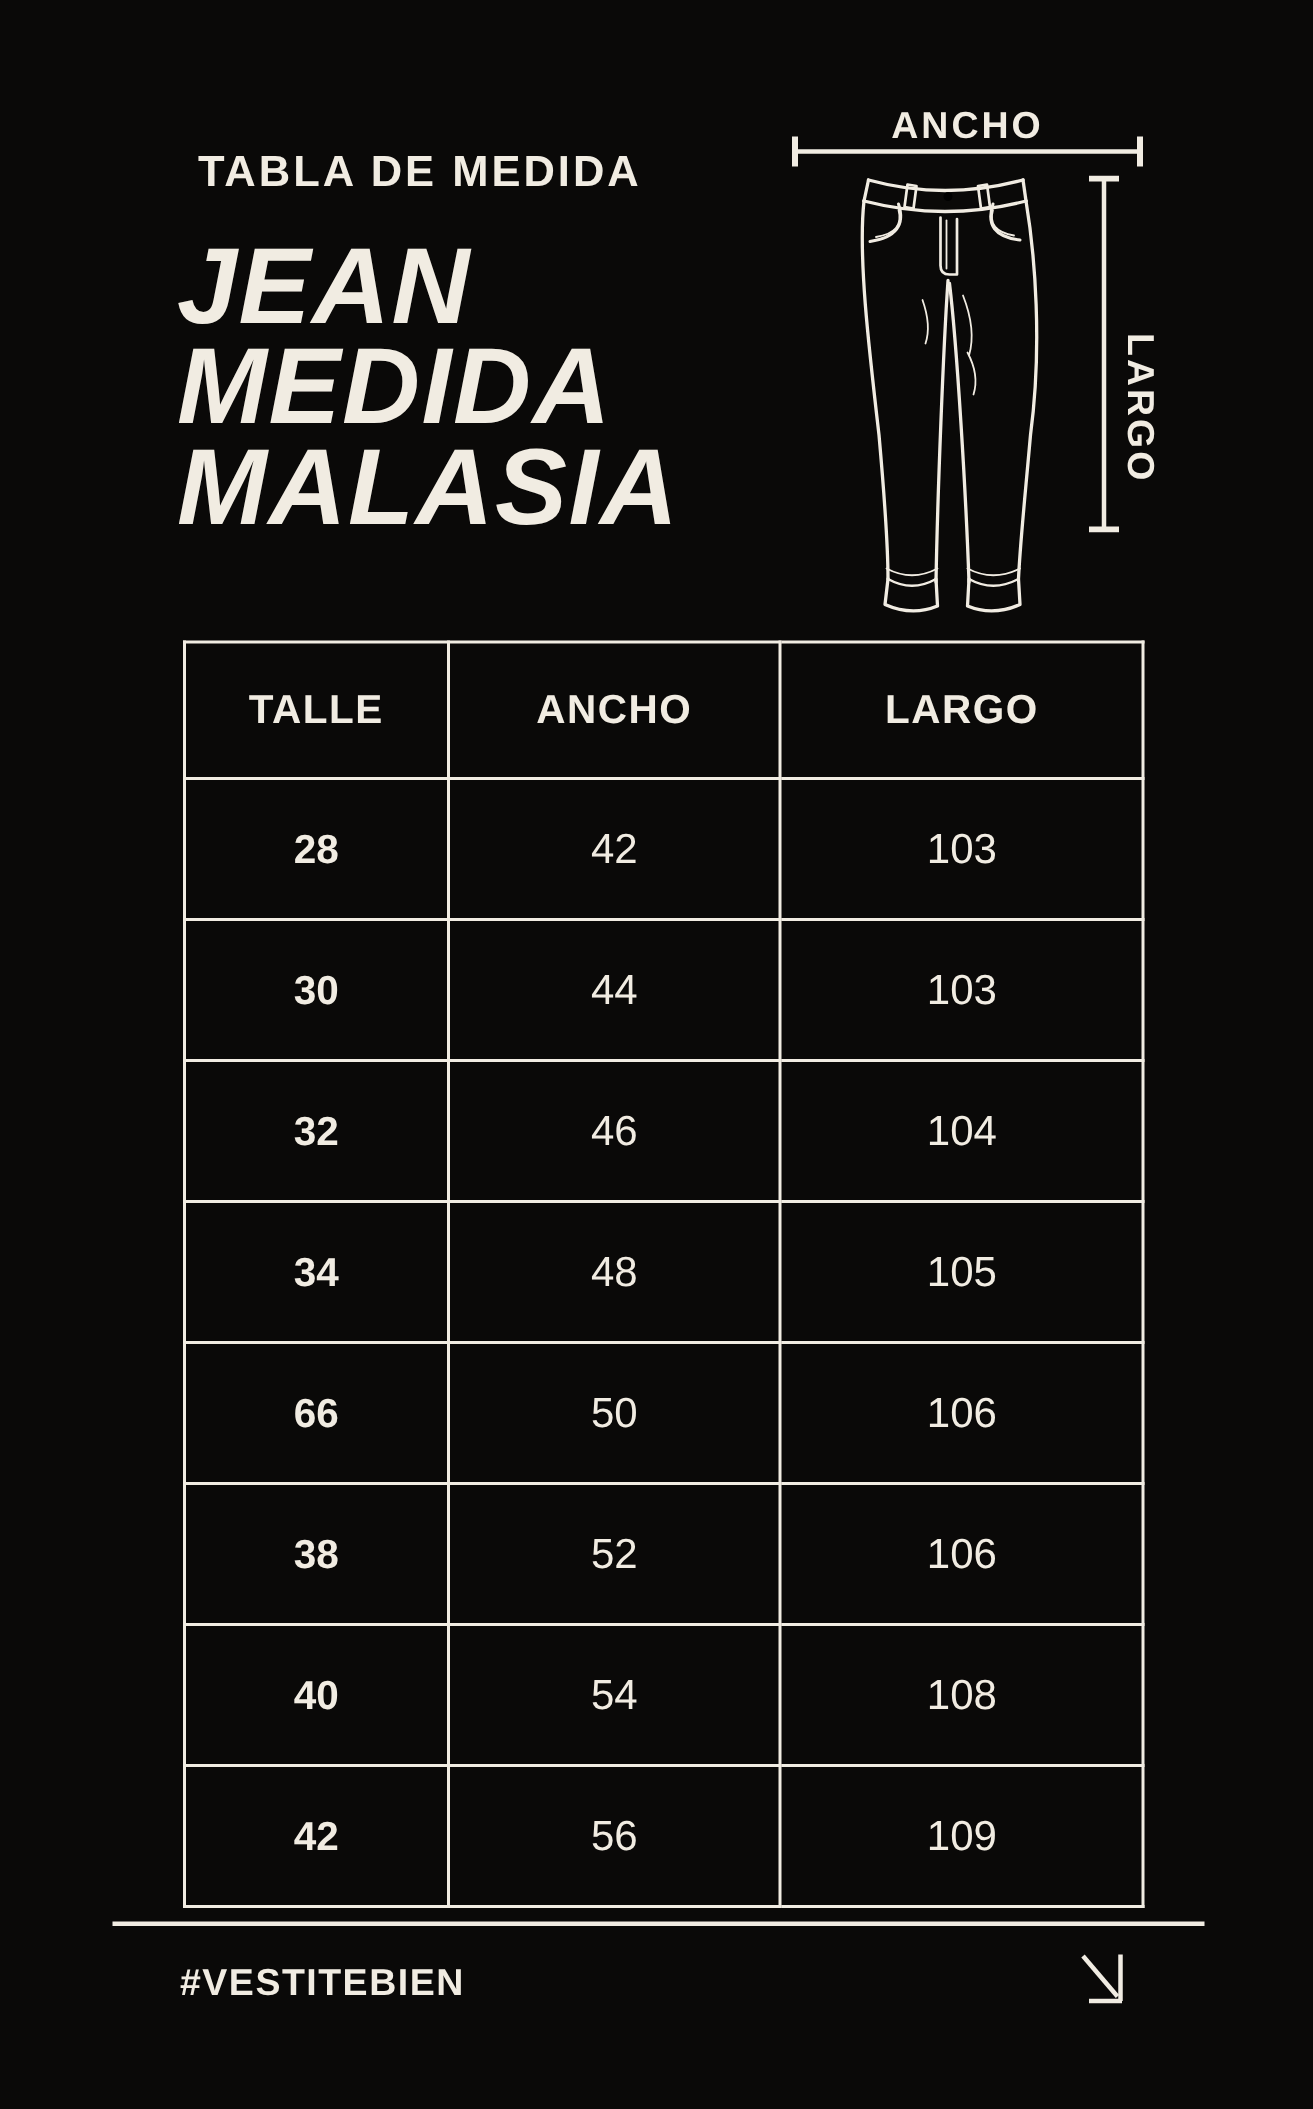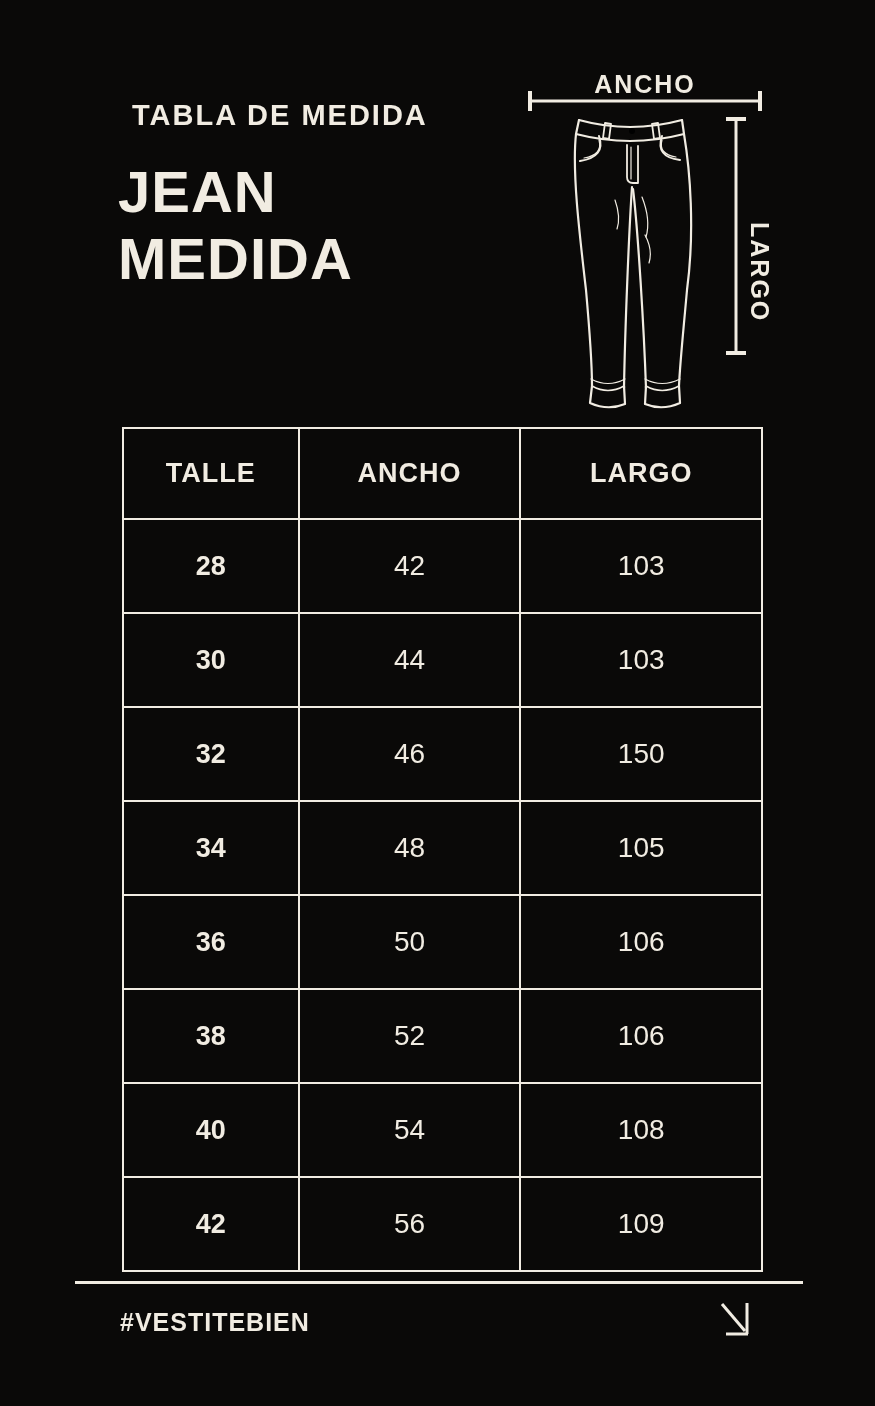--- a/index.html
+++ b/index.html
@@ -6,22 +6,22 @@
   .canvas{
     position:relative;width:875px;height:1406px;background:#0a0908;
     color:#f1ece2;font-family:"Liberation Sans",sans-serif;overflow:hidden;
   }
   .abs{position:absolute;}
   
   .kicker{
     left:132px;top:99px;font-size:29px;font-weight:bold;letter-spacing:2px;
     white-space:nowrap;
   }
-  .title{left:118px;top:158px;font-weight:bold;font-size:58px;line-height:67px;
-    letter-spacing:1px;white-space:nowrap;}
+  .title{left:118px;top:158px;font-weight:bold;font-size:72px;line-height:67px;
+    letter-spacing:1px;white-space:nowrap;font-style:italic;}
   
   .ancho-label{left:528px;top:70px;width:234px;text-align:center;
     font-size:25px;font-weight:bold;letter-spacing:2px;}
   .ancho-line{left:528px;top:90px;}
   .largo-line{left:725px;top:117px;}
   .largo-label{left:745px;top:222px;writing-mode:vertical-rl;
     font-size:25px;font-weight:bold;letter-spacing:2px;}
   .jeans{left:545px;top:105px;}
   
   .size-table{
@@ -44,20 +44,21 @@
 </style>
 </head>
 <body>
 
 <div class="canvas">
 
   <div class="abs kicker">TABLA DE MEDIDA</div>
   <div class="abs title">
     <div>JEAN</div>
     <div>MEDIDA</div>
+    <div>MALASIA</div>
   </div>
 
   <div class="abs ancho-label">ANCHO</div>
 
   <svg class="abs ancho-line" width="234" height="22" viewBox="0 0 234 22">
     <line x1="2" y1="11" x2="232" y2="11" stroke-width="3"></line>
     <line x1="2" y1="1" x2="2" y2="21" stroke-width="4"></line>
     <line x1="232" y1="1" x2="232" y2="21" stroke-width="4"></line>
   </svg>
 
@@ -125,29 +126,29 @@
       <td>103</td>
     </tr>
     <tr>
       <td class="talle">30</td>
       <td>44</td>
       <td>103</td>
     </tr>
     <tr>
       <td class="talle">32</td>
       <td>46</td>
-      <td>150</td>
+      <td>104</td>
     </tr>
     <tr>
       <td class="talle">34</td>
       <td>48</td>
       <td>105</td>
     </tr>
     <tr>
-      <td class="talle">36</td>
+      <td class="talle">66</td>
       <td>50</td>
       <td>106</td>
     </tr>
     <tr>
       <td class="talle">38</td>
       <td>52</td>
       <td>106</td>
     </tr>
     <tr>
       <td class="talle">40</td>

